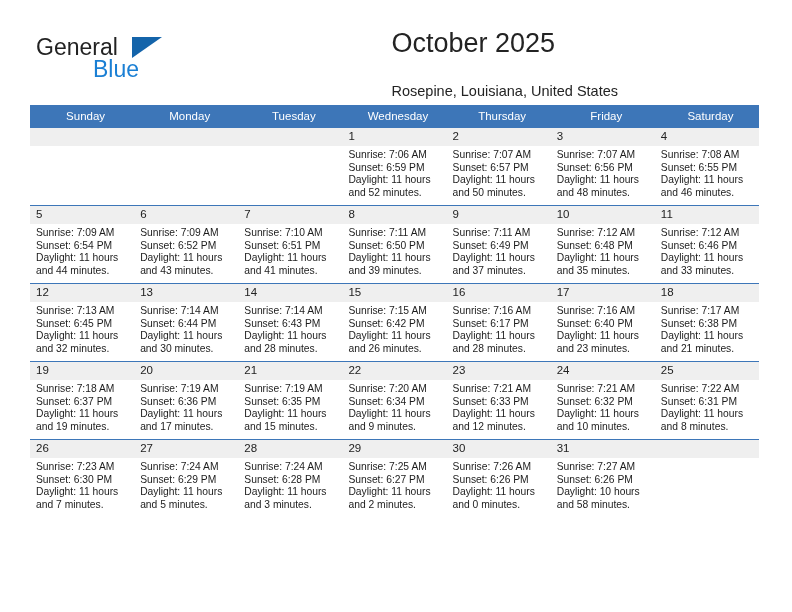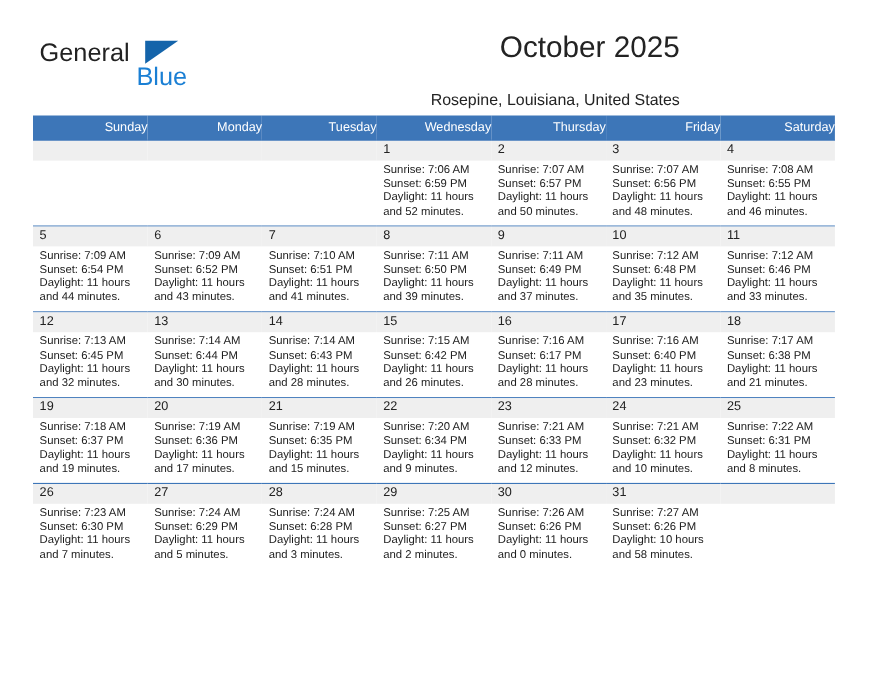--- a/index.html
+++ b/index.html
@@ -55,28 +55,26 @@
     border-left: 30px solid #1464aa;
     border-bottom: 21px solid transparent;
   }
   .logo-blue {
     position: absolute;
     left: 59px;
     top: 22px;
     font-size: 23px;
     color: #1a7fd4;
     line-height: 1;
-    margin-left: 31px;
   }
 
   .title-block {
     position: absolute;
     right: 0;
     top: 0;
-    text-align: right;
   }
   .cal-title {
     font-size: 27px;
     color: #232323;
     line-height: 1.15;
     white-space: nowrap;
   }
   .cal-subtitle {
     margin-top: 24px;
     font-size: 14.5px;
@@ -92,21 +90,21 @@
     top: 105px;
     width: 729px;
     border-collapse: collapse;
     table-layout: fixed;
   }
   .calendar th {
     background: #3d76b8;
     color: #ffffff;
     font-size: 11.5px;
     font-weight: normal;
-    text-align: right;
+    text-align: center;
     padding: 5px 0 5px 7px;
     height: 12px;
     border: none;
   }
   .calendar td {
     vertical-align: top;
     padding: 0;
     border-top: 1px solid #3d76b8;
     border-left: none;
     border-right: none;

